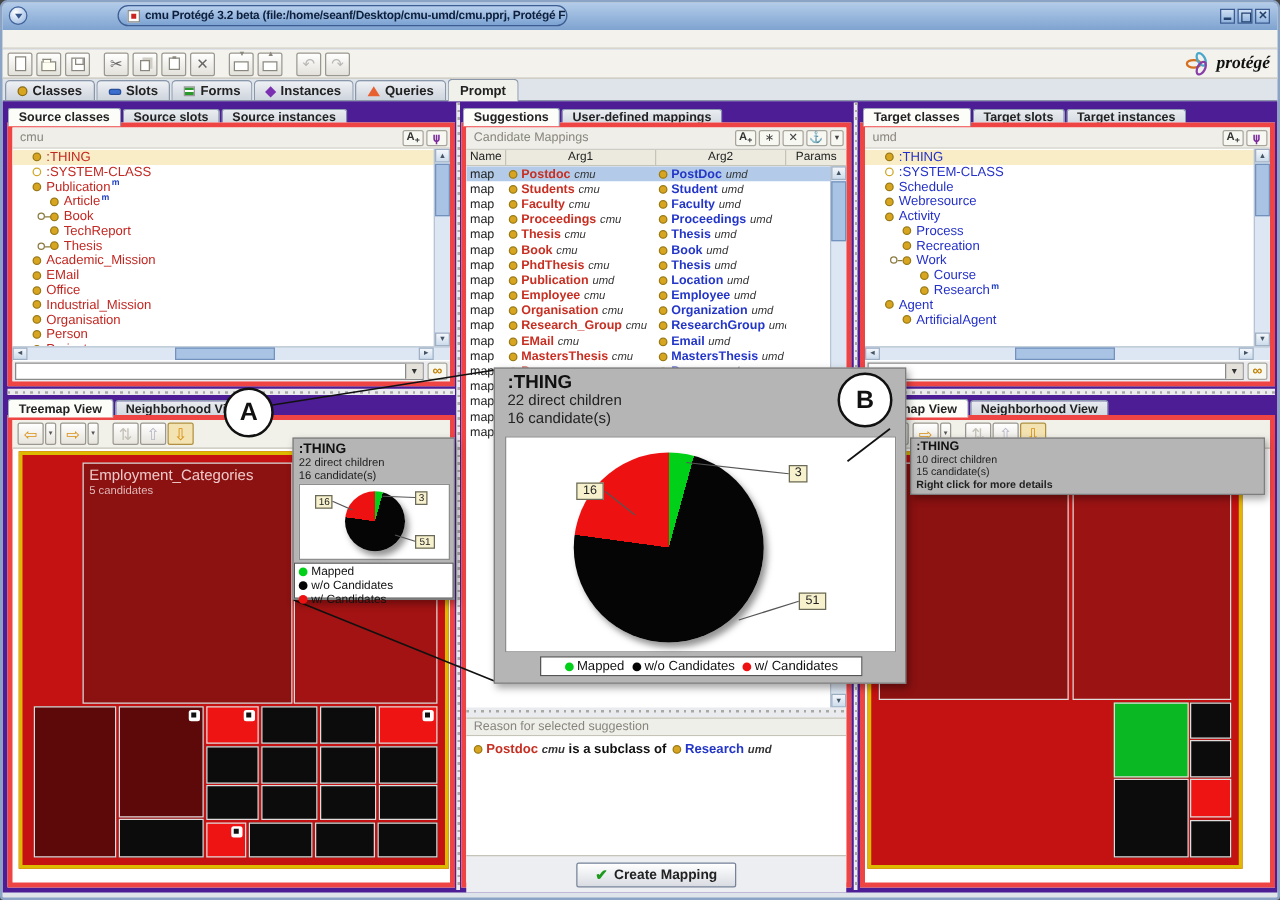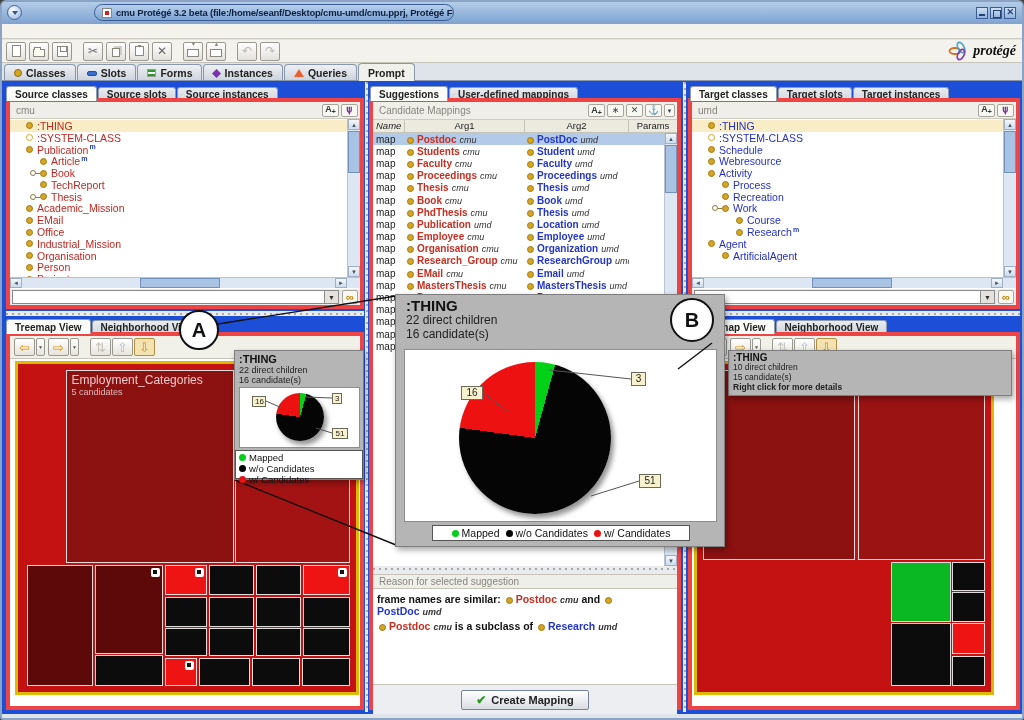--- a/index.html
+++ b/index.html
@@ -55,21 +55,21 @@
   .mtab{display:inline-flex;align-items:center;height:17px;padding:0 9px;margin-right:1px;font-size:10.5px;font-weight:bold;color:#222;
     border:1px solid #8a97ab;border-bottom:none;border-radius:4px 4px 0 0;background:linear-gradient(#eef0f4,#ccd3dc);vertical-align:bottom;}
   .mtab.on{background:#f1f1ec;height:18px;position:relative;z-index:2;}
   .tico{display:inline-block;margin-right:4px;}
   .tico-classes{width:8px;height:8px;border-radius:50%;background:#d8a520;border:1px solid #8a6a12;}
   .tico-slots{width:10px;height:5px;border-radius:2px;background:#3a6fd0;border:1px solid #2a4f9a;}
   .tico-forms{width:9px;height:8px;background:repeating-linear-gradient(180deg,#2a9a2a 0 2px,#fff 2px 4px);border:1px solid #9a9a9a;}
   .tico-instances{width:7px;height:7px;background:#7a30b0;transform:rotate(45deg) scale(.9);}
   .tico-queries{width:0;height:0;border-left:5px solid transparent;border-right:5px solid transparent;border-bottom:8px solid #e86030;}
   #contentline{position:absolute;left:0;top:78px;width:100%;height:1px;background:#8a97ab;}
-  #content{position:absolute;left:0;top:79px;width:100%;height:633px;background:#1d4ed8;}
+  #content{position:absolute;left:0;top:79px;width:100%;height:633px;background:#4c1d95;}
 
   
   .subtabs{position:absolute;height:15px;white-space:nowrap;}
   .stab{display:inline-flex;align-items:center;height:14px;padding:0 8px;margin-right:1px;font-size:10px;font-weight:bold;color:#222;
     border:1px solid #8d9cb0;border-bottom:none;border-radius:3px 3px 0 0;background:linear-gradient(#e9ecf0,#cfd6de);vertical-align:bottom;}
   .stab.on{background:#fcfcf9;height:15px;position:relative;z-index:2;}
   .pbox{position:absolute;border:4px solid #ef4444;background:#fff;}
   .phead{position:absolute;left:0;top:0;right:0;height:17px;background:#efeee8;border-bottom:1px solid #cdcdc5;
     display:flex;align-items:center;padding:0 2px 0 6px;}
   .phead .plabel{font-size:10px;color:#87857d;flex:1;}
@@ -111,21 +111,21 @@
   .binoc{width:16px;height:14px;margin-left:3px;border:1px solid #a8a69c;background:#f8f8f3;border-radius:2px;
     display:flex;align-items:center;justify-content:center;font-weight:bold;color:#c08000;font-size:11px;line-height:1;}
 
   
   .hsplit{position:absolute;background:#e9ebee;background-image:repeating-linear-gradient(90deg,#a9a9a4 0 2px,transparent 2px 6px);background-size:100% 2px;background-position:0 2px;background-repeat:no-repeat;}
   .vsplit{position:absolute;background:#e9ebee;background-image:repeating-linear-gradient(180deg,#a9a9a4 0 2px,transparent 2px 6px);background-size:2px 100%;background-position:1px 0;background-repeat:no-repeat;}
 
   
   .colhead{position:absolute;left:0;right:0;display:flex;height:13px;background:#eceade;border-bottom:1px solid #c6c4b8;font-size:9.5px;color:#222;}
   .colhead span{border-right:1px solid #c6c4b8;padding:0 3px;overflow:hidden;text-align:center;}
-  .ch-name{width:32px;text-align:left!important;font-style:italic;}
+  .ch-name{width:32px;text-align:left!important;}
   .ch-a1{width:120px;}.ch-a2{width:104px;}.ch-params{flex:1;}
   .mrows{position:absolute;left:0;right:13px;overflow:hidden;background:#fff;}
   .mrow{display:flex;align-items:center;height:12.2px;font-size:10px;white-space:nowrap;}
   .mrow.msel{background:#b3cbe8;}
   .m-name{width:32px;padding-left:3px;color:#222;flex:none;}
   .m-a1{width:120px;flex:none;overflow:hidden;}
   .m-a2{width:104px;flex:none;overflow:hidden;}
   .dot{display:inline-block;width:7px;height:7px;border-radius:50%;background:#d8a520;border:1px solid #9a7a16;margin:0 3px 0 2px;vertical-align:-1px;}
   .a1{color:#c72f22;font-weight:bold;}
   .a2{color:#2336c8;font-weight:bold;}
@@ -690,26 +690,20 @@
         </div>
       <div class="vscroll" style="top:31px;height:433px;right:0;">
         <span class="sbtn" style="top:0;">▲</span>
         <div class="vthumb" style="top:12px;height:48px;"></div>
         <span class="sbtn" style="bottom:0;">▼</span>
       </div>
       <div class="hsplit" style="left:0;right:0;top:464px;height:8px;"></div>
       <div class="reason-head" style="top:472px;">Reason for selected suggestion</div>
       <div class="reason-body" style="top:487px;height:95px;">
         <div class="rline">
-          <span>frame names are similar:</span>
-          <span class="dot"></span><span class="a1">Postdoc</span><span class="sfx">cmu</span>
-          <span>and</span>
-          <span class="dot"></span><span class="a2">PostDoc</span><span class="sfx">umd</span>
-        </div>
-        <div class="rline">
           <span class="dot"></span><span class="a1">Postdoc</span><span class="sfx">cmu</span>
           <span>is a subclass of</span>
           <span class="dot"></span><span class="a2">Research</span><span class="sfx">umd</span>
         </div>
       </div>
       <div class="btnbar" style="top:582px;height:30px;">
         <button class="create-btn">
           <span class="check">✔</span>
           <span>Create Mapping</span>
         </button>

